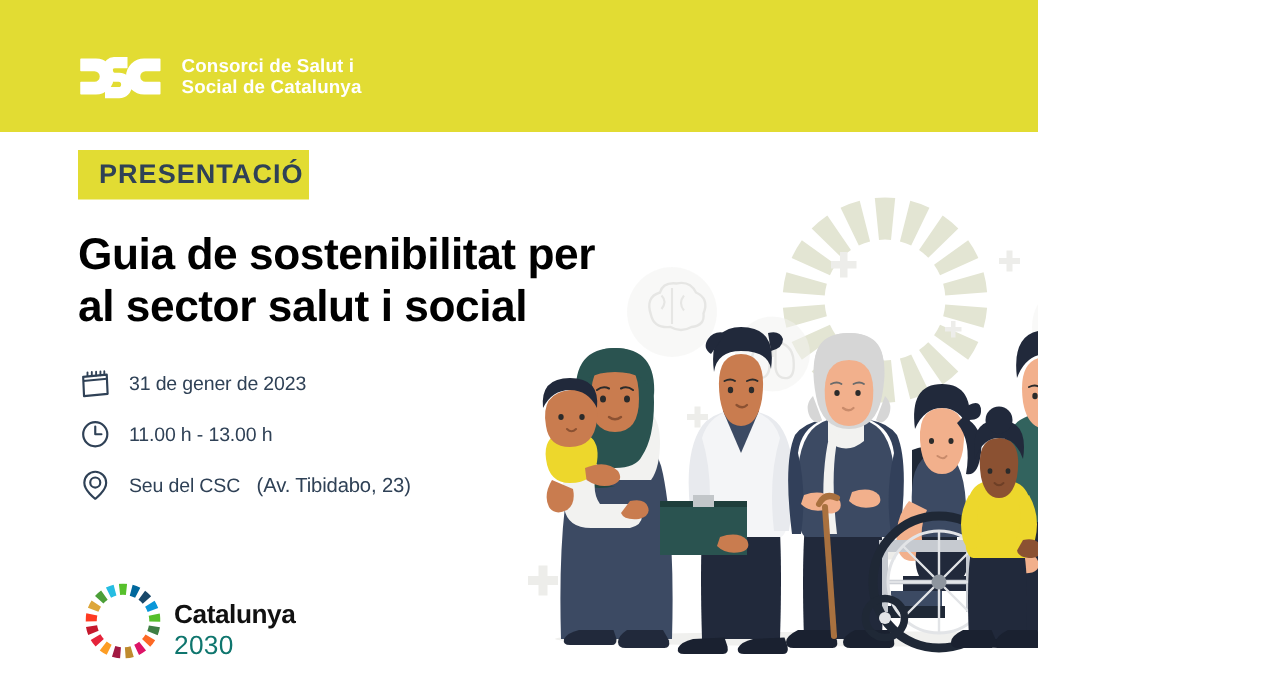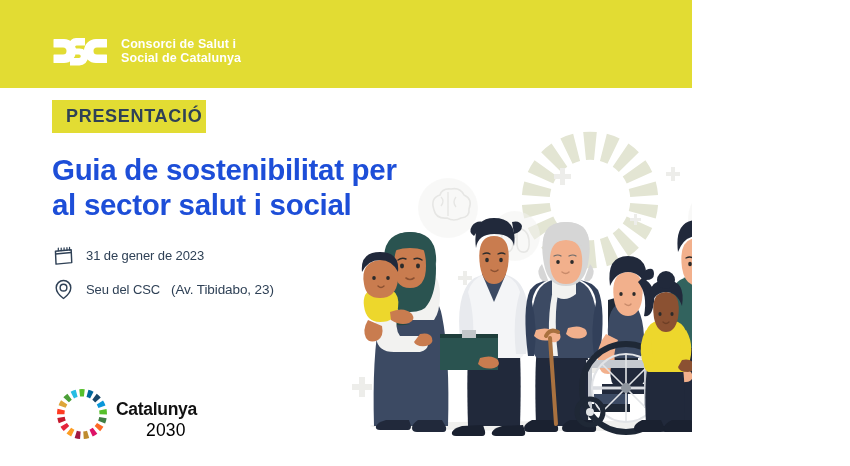--- a/index.html
+++ b/index.html
@@ -65,21 +65,21 @@
     color: #2F4156;
     font-size: 18px;
     font-weight: bold;
     letter-spacing: .7px;
     padding: 7px 4px 8px 14px;
     line-height: 1;
   }
 
   .title {
     margin: 19px 0 0 0;
-    color: #1d4ed8;
+    color: #000000;
     font-size: 29.5px;
     font-weight: bold;
     line-height: 35px;
     letter-spacing: -.3px;
     max-width: 345px;
   }
 
   .info-list {
     margin-top: 21px;
   }
@@ -127,26 +127,25 @@
   }
   .cat2030-l1 {
     display: block;
     color: #111111;
     font-size: 17.5px;
     font-weight: bold;
     letter-spacing: -.3px;
   }
   .cat2030-l2 {
     display: block;
-    color: #000000;
+    color: #0f766e;
     font-size: 17.5px;
     font-weight: 400;
     letter-spacing: .2px;
     margin-top: 3px;
-    margin-left: 30px;
   }
 
   
   .illustration {
     position: absolute;
     left: 350px;
     top: 88px;
     width: 500px;
     height: 378px;
   }
@@ -182,20 +181,27 @@
 
       <div class="info-row">
         <svg class="info-icon" viewBox="0 0 24 24" aria-hidden="true">
           <path d="M3.6 7.6 L20 6.0 L20.6 19.4 L4.2 21.0 Z" fill="none" stroke="#2F4156" stroke-width="1.5" stroke-linejoin="round"></path>
           <path d="M3.6 10.4 L20.2 8.9" fill="none" stroke="#2F4156" stroke-width="1.5"></path>
           <path d="M6.6 4.4 v2.6 M9.6 4.2 v2.6 M12.6 4.0 v2.6 M15.6 3.8 v2.6 M18.3 3.6 v2.6" stroke="#2F4156" stroke-width="1.3" stroke-linecap="round"></path>
         </svg>
         <span class="info-text">31 de gener de 2023</span>
       </div>
 
+      <div class="info-row">
+        <svg class="info-icon" viewBox="0 0 24 24" aria-hidden="true">
+          <circle cx="12" cy="12" r="8.4" fill="none" stroke="#2F4156" stroke-width="1.5"></circle>
+          <path d="M12 6.6 V12 h4.3" fill="none" stroke="#2F4156" stroke-width="1.5" stroke-linecap="round" stroke-linejoin="round"></path>
+        </svg>
+        <span class="info-text">11.00 h - 13.00 h</span>
+      </div>
 
       <div class="info-row">
         <svg class="info-icon" viewBox="0 0 24 24" aria-hidden="true">
           <path d="M12 2.6 c-4.2 0 -7.6 3.4 -7.6 7.6 c0 5.6 7.6 11.2 7.6 11.2 s7.6 -5.6 7.6 -11.2 c0 -4.2 -3.4 -7.6 -7.6 -7.6 z" fill="none" stroke="#2F4156" stroke-width="1.5" stroke-linejoin="round"></path>
           <circle cx="12" cy="10.1" r="3.5" fill="none" stroke="#2F4156" stroke-width="1.5"></circle>
         </svg>
         <span class="info-text">Seu del CSC</span>
         <span class="info-text info-sub">(Av. Tibidabo, 23)</span>
       </div>
 

